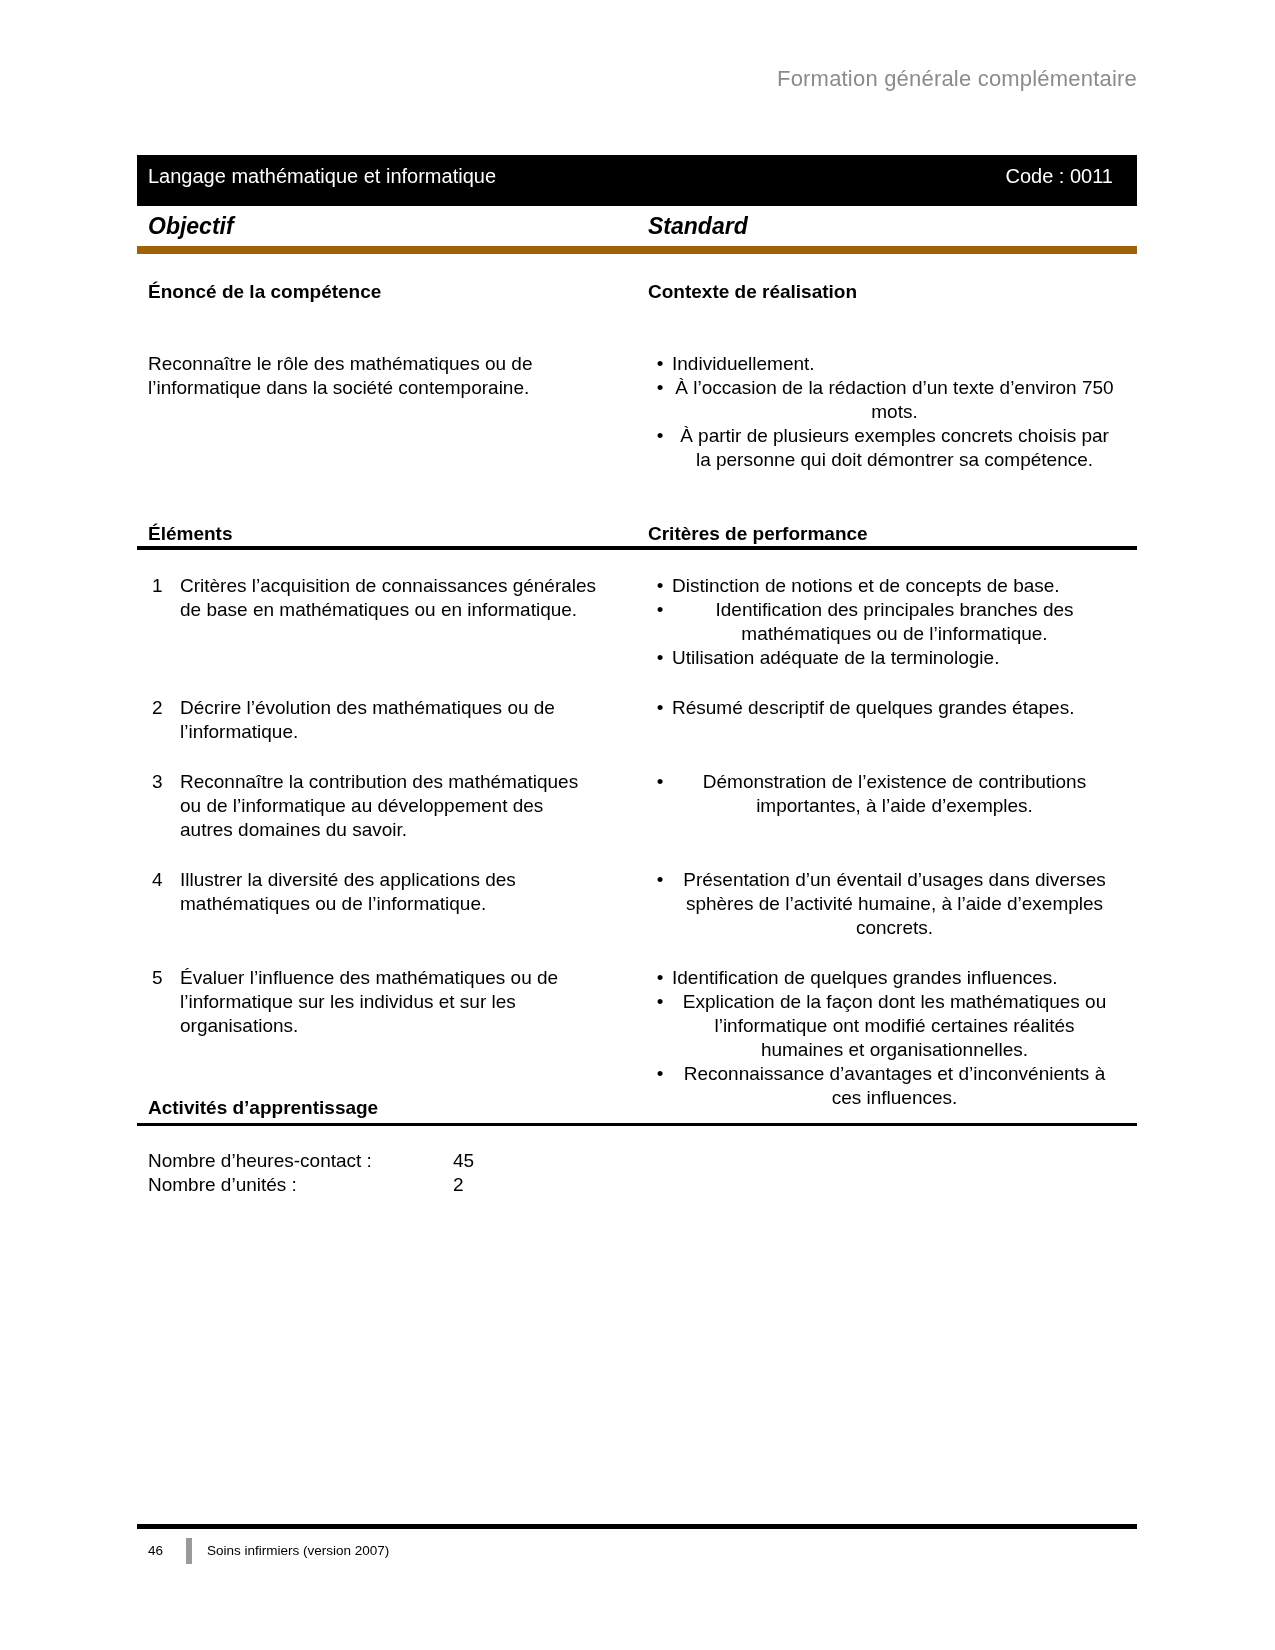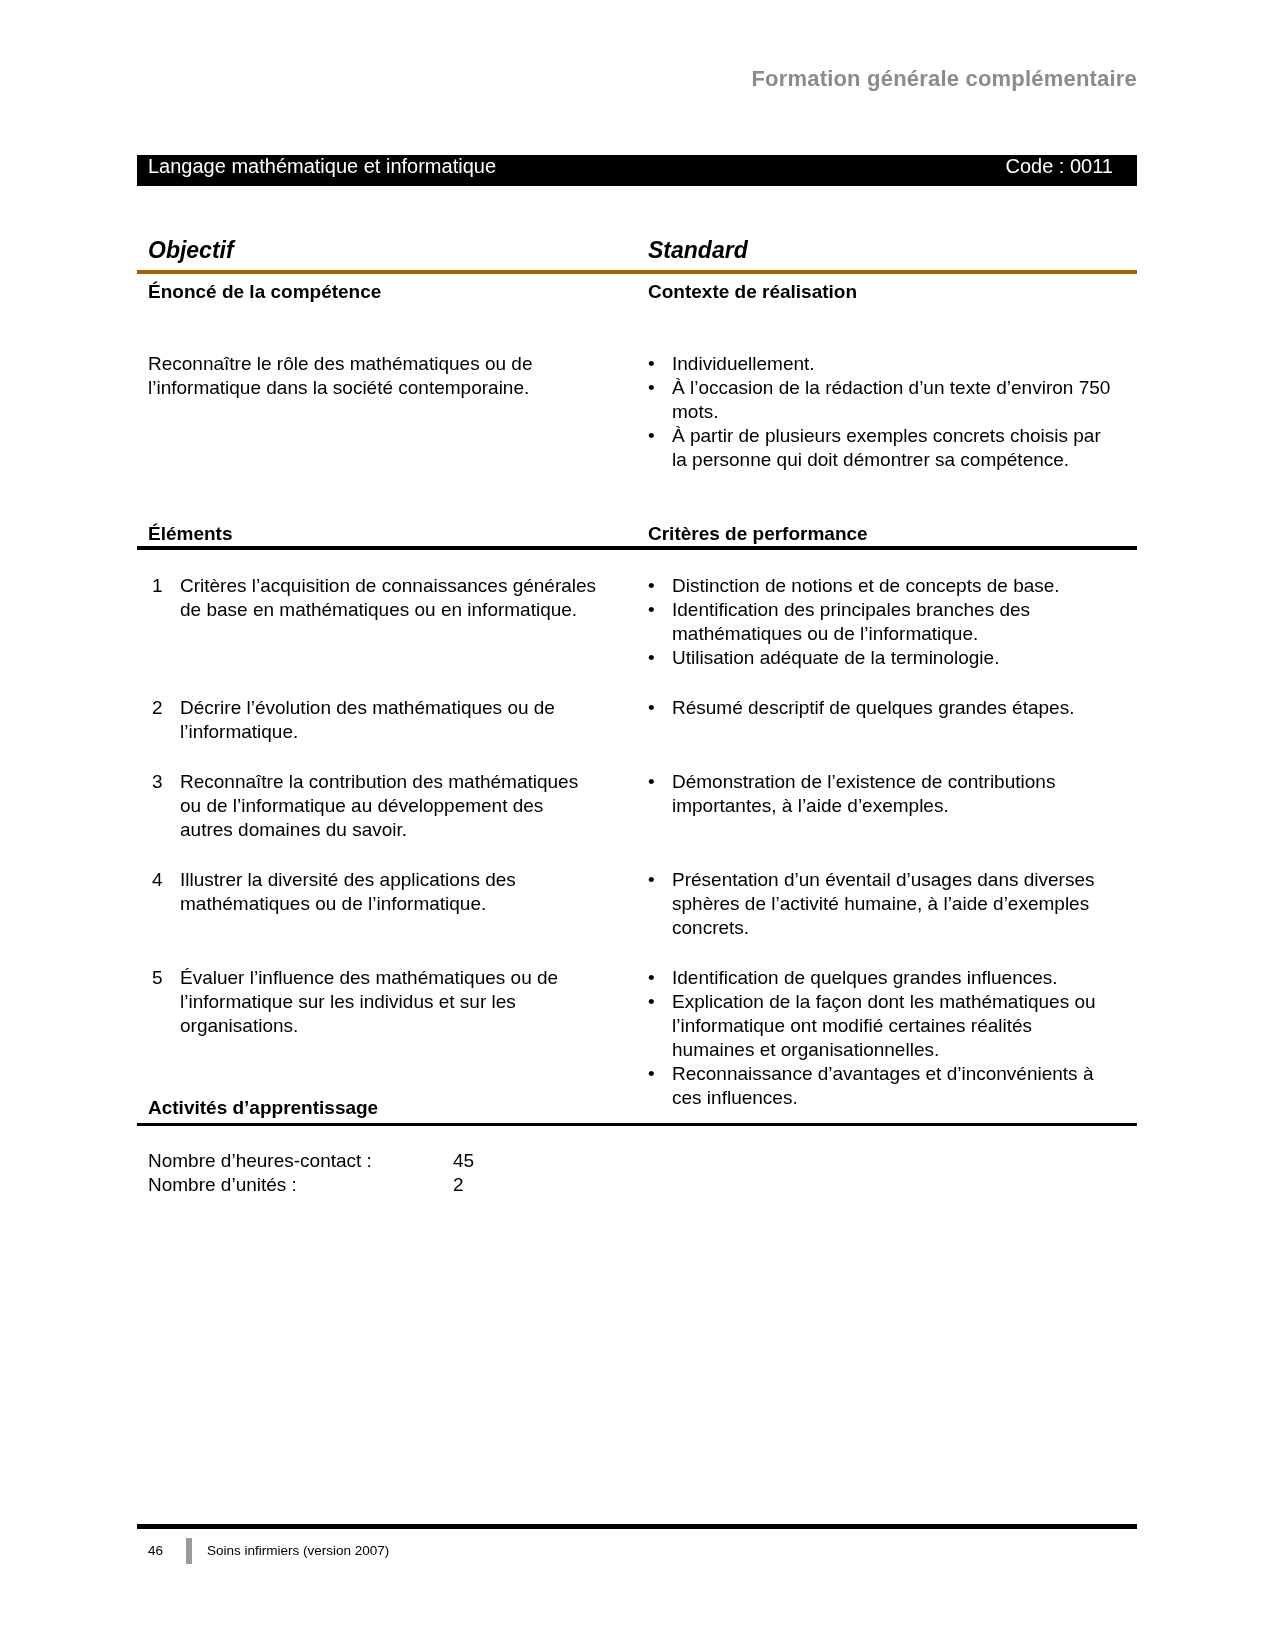--- a/index.html
+++ b/index.html
@@ -13,56 +13,55 @@
     overflow:hidden;
   }
   
   .header-right{
     position:absolute;
     top:66px; left:137px; width:1000px;
     text-align:right;
     font-size:22px;
     color:#8b8b8b;
     letter-spacing:.2px;
-    font-weight:bold;
   }
   
   .title-bar{
     position:absolute;
-    top:155px; left:137px; width:1000px; height:31px;
+    top:155px; left:137px; width:1000px; height:51px;
     background:#000000; color:#ffffff;
     display:flex; justify-content:space-between; align-items:center;
     box-sizing:border-box;
     padding:0 24px 8px 11px;
     font-size:20px;
   }
   
   .col-headers{
     position:absolute;
-    top:236px; left:137px; width:1000px;
+    top:212px; left:137px; width:1000px;
     display:grid; grid-template-columns:511px 1fr;
-    border-bottom:4px solid #a16207;
+    border-bottom:8px solid #a16207;
     padding-bottom:6px;
   }
   .ch{
     font-size:23px; line-height:28px;
     font-weight:bold; font-style:italic;
     padding-left:11px;
   }
   
   .grid{display:grid; grid-template-columns:511px 1fr;}
   .section{position:absolute; left:137px; width:1000px; font-size:19px; line-height:24px;}
   .sub-heading{font-weight:bold; font-size:19px; line-height:24px;}
   .cell-l{padding-left:11px;}
   .competence{top:280px;}
   .competence .content-row{margin-top:48px;}
   .left-text{padding-left:11px; max-width:465px;}
   
   .bullets{list-style:none; margin:0; padding:0;}
-  .bullet{display:flex;}
+  .bullet{display:flex;text-align:center;}
   .dot{width:24px; flex:none;}
   .dot::before{content:"\2022";}
   .btext{max-width:445px;}
   
   .elements{top:522px;}
   .head-rule{border-bottom:4px solid #000; }
   .rows{margin-top:24px;}
   .erow{margin-bottom:26px;}
   .enum-item{display:flex; padding-left:15px;}
   .num{width:28px; flex:none;}

